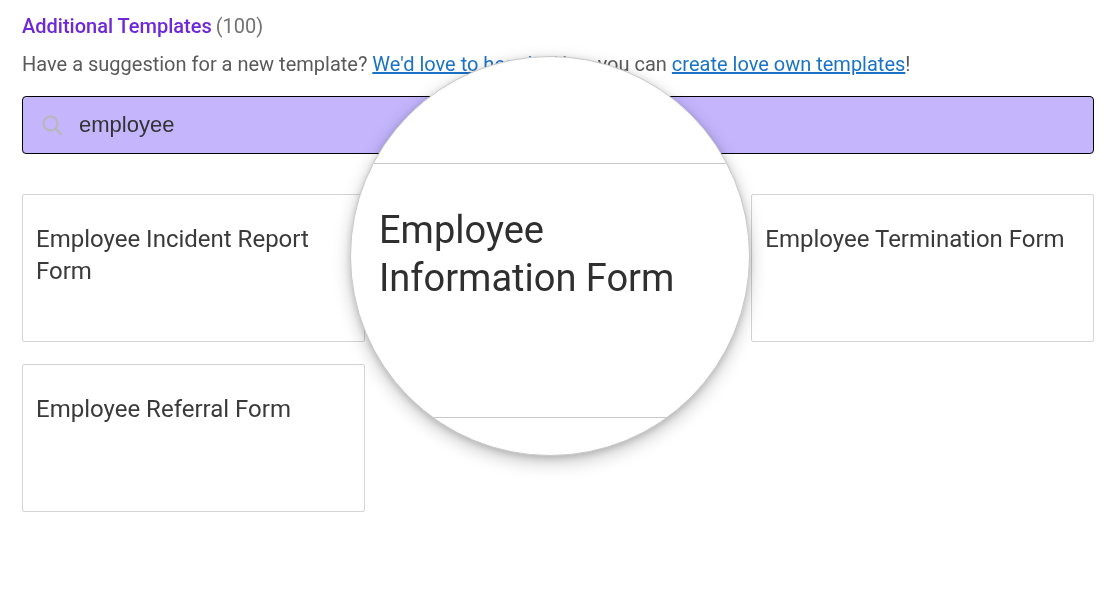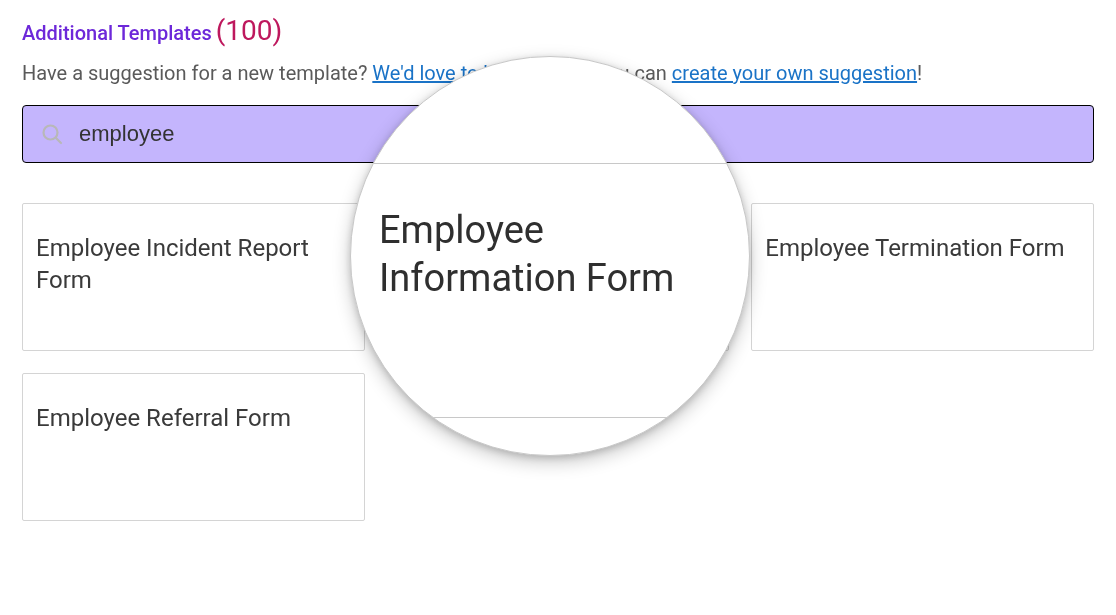--- a/index.html
+++ b/index.html
@@ -15,23 +15,23 @@
     .section-header {
       margin-bottom: 14px;
     }
     .section-title {
       font-size: 20px;
       font-weight: 500;
       color: #6d28d9;
       display: inline;
     }
     .section-count {
-      font-size: 28px;
+      font-size: 20px;
       font-weight: 400;
-      color: #be185d;
+      color: #737373;
       margin-top: 24px;
     }
     .suggestion-line {
       font-size: 20px;
       color: #5a5a5a;
       margin-bottom: 20px;
     }
     .suggestion-line a {
       color: #1a73c7;
       text-decoration: underline;
@@ -133,21 +133,21 @@
   </style>
 </head>
 <body>
 
 <div class="section-header">
   <span class="section-title">Additional Templates</span>
   <span class="section-count">(100)</span>
 </div>
 
 <p class="suggestion-line">
-  <span>Have a suggestion for a new template? </span><a href="#">We'd love to hear it</a><span>. Also, you can </span><a href="#">create your own suggestion</a><span>!</span>
+  <span>Have a suggestion for a new template? </span><a href="#">We'd love to hear it</a><span>. Also, you can </span><a href="#">create love own templates</a><span>!</span>
 </p>
 
 <div class="search-wrapper">
   <span class="search-icon">
     <svg viewBox="0 0 24 24" fill="none" stroke="#b8b8b8" stroke-width="2.2" stroke-linecap="round">
       <circle cx="10.5" cy="10.5" r="7"></circle>
       <line x1="16" y1="16" x2="21" y2="21"></line>
     </svg>
   </span>
   <input class="search-input" type="text" value="employee" placeholder="Search" style="">

